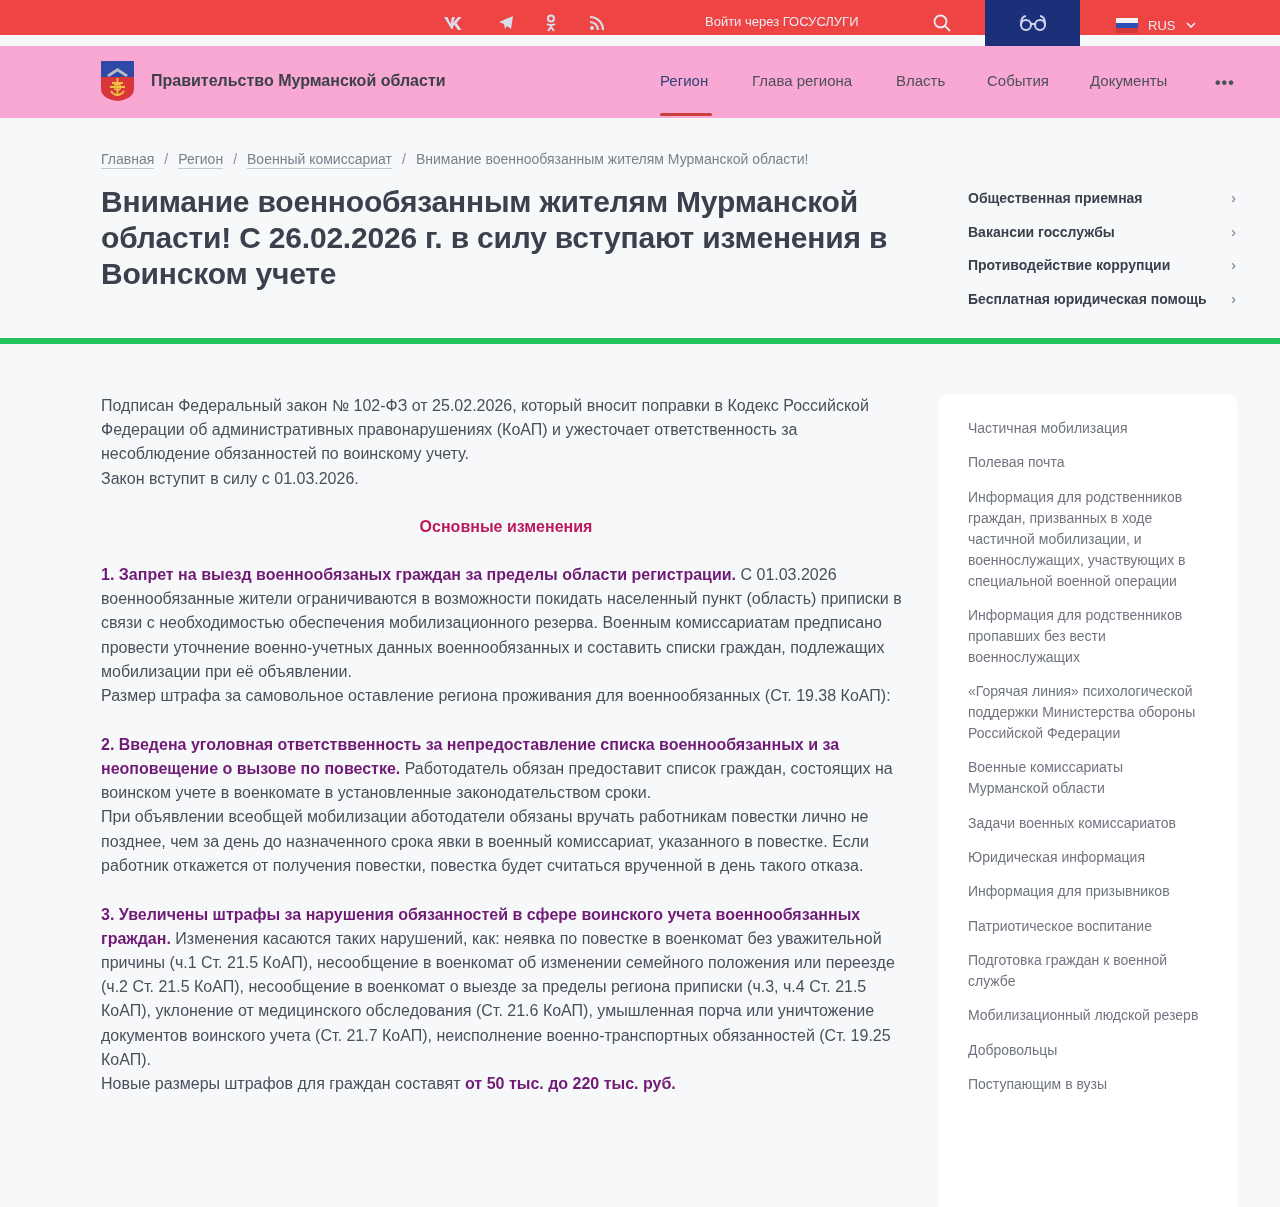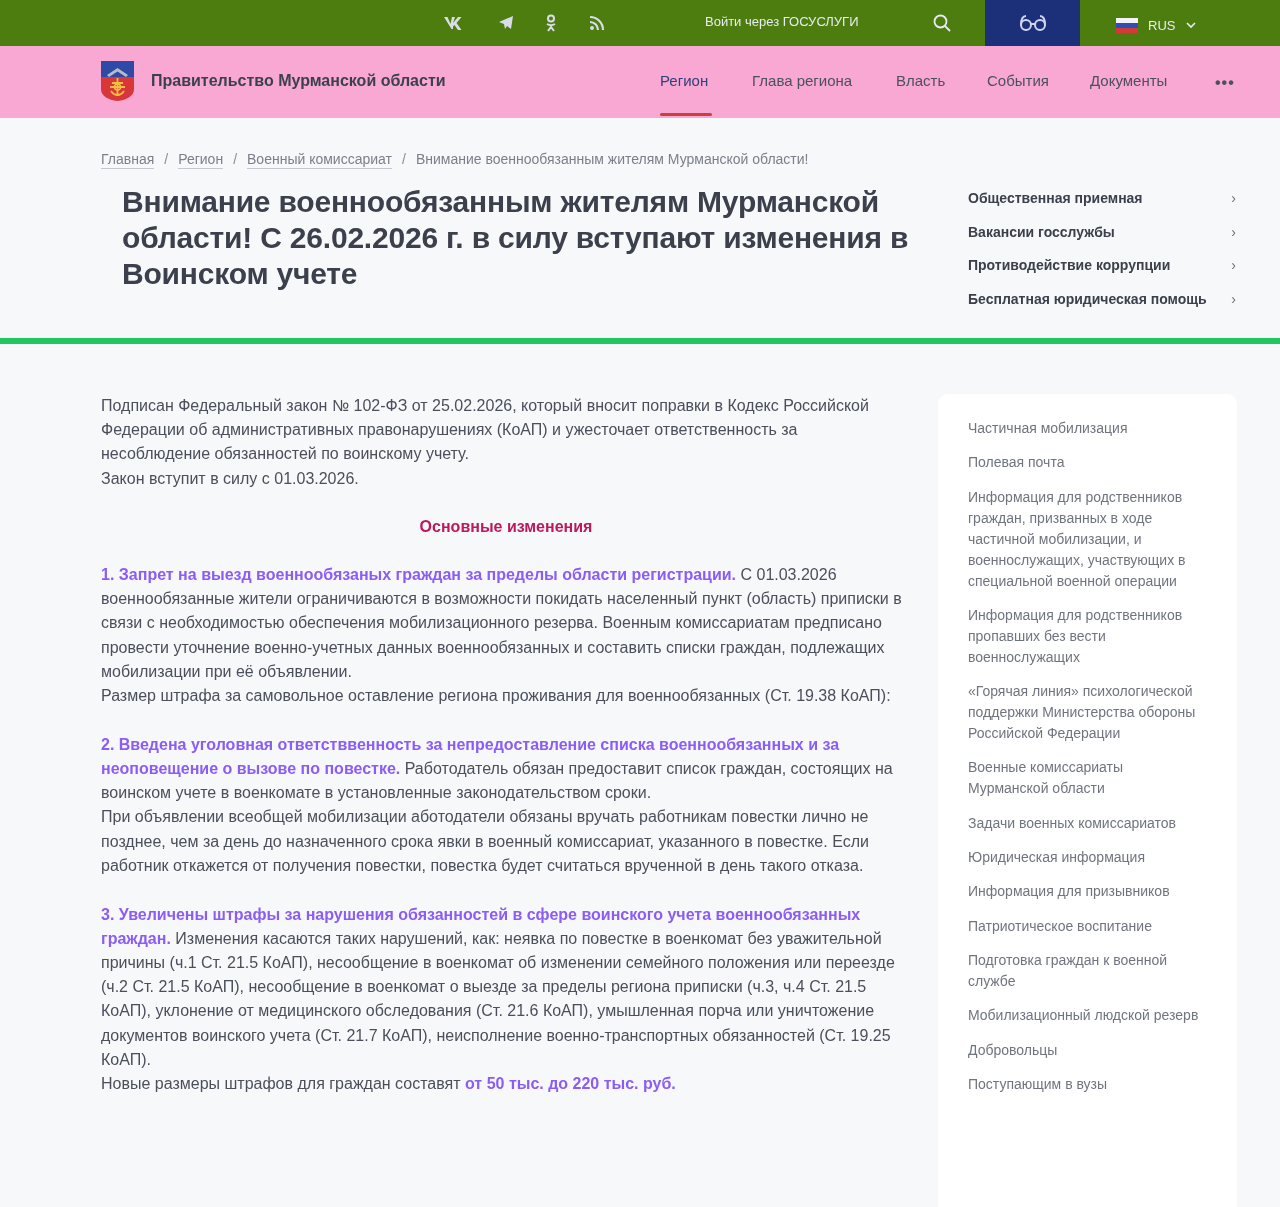--- a/index.html
+++ b/index.html
@@ -1,20 +1,20 @@
 <!DOCTYPE html>
 <html><head>
 <meta charset="utf-8">
 <style>
   * { box-sizing: border-box; margin: 0; padding: 0; }
   html, body { width: 1280px; background: #f7f8fa; font-family: "Liberation Sans", sans-serif; color: #3a3f4b; }
   body { height: 1207px; overflow: hidden; position: relative; }
 
   
-  .topbar { position: absolute; left: 0; top: 0; width: 1280px; height: 46px; background: #4d7c0f; color: #fff; }
+  .topbar { position: absolute; left: 0; top: 0; width: 1280px; height: 35px; background: #ef4444; color: #fff; }
   .topbar .soc { position: absolute; top: 11px; width: 24px; height: 24px; display: flex; align-items: center; justify-content: center; color: #d9dcea; }
   .topbar .login { position: absolute; left: 705px; top: 0; height: 46px; line-height: 44px; font-size: 13px; color: #e9ebf3; }
   .topbar .search { position: absolute; left: 930px; top: 11px; width: 24px; height: 24px; display:flex; align-items:center; justify-content:center; }
   .topbar .vision { position: absolute; left: 985px; top: 0; width: 95px; height: 46px; background: #1c307a; display:flex; align-items:center; justify-content:center; }
   .topbar .lang { position: absolute; left: 1116px; top: 2px; height: 46px; display:flex; align-items:center; gap: 10px; font-size: 13px; color: #e9ebf3; }
   .flag { width: 22px; height: 15px; display:flex; flex-direction:column; }
   .flag span { flex: 1; }
 
   
   .header { position: absolute; left: 0; top: 46px; width: 1280px; height: 72px; background: #f9a8d4; }
@@ -23,29 +23,29 @@
   .nav-item { position: absolute; top: 26px; font-size: 15px; color: #4b505c; white-space: nowrap; }
   .nav-item.active { color: #2f4178; }
   .nav-underline { position: absolute; left: 660px; top: 67px; width: 52px; height: 3px; background: #c9403f; border-radius: 2px; }
   .more { position: absolute; left: 1215px; top: 28px; font-size: 16px; color: #4b505c; letter-spacing: 1px; font-weight: bold; }
 
   
   .title-area { position: absolute; left: 0; top: 118px; width: 1280px; height: 226px; background: #f7f8fa; border-bottom: 6px solid #22c55e; }
   .breadcrumb { position: absolute; left: 101px; top: 33px; font-size: 14px; color: #7a7f8a; display: flex; gap: 10px; white-space: nowrap; }
   .breadcrumb a { color: #7a7f8a; text-decoration: none; border-bottom: 1px solid #c4c8d0; padding-bottom: 1px; }
   .breadcrumb .sep { color: #8a8e98; }
-  .page-title { position: absolute; left: 101px; top: 66px; width: 810px; font-size: 30px; line-height: 36px; font-weight: bold; color: #3b404c; letter-spacing: -0.2px; margin-left: 21px; }
+  .page-title { position: absolute; left: 101px; top: 66px; width: 810px; font-size: 30px; line-height: 36px; font-weight: bold; color: #3b404c; letter-spacing: -0.2px; }
   .quick-links { position: absolute; left: 968px; top: 72px; width: 270px; }
   .quick-link { position: relative; height: 33.5px; font-size: 14px; font-weight: bold; color: #3b404c; }
   .quick-link .chev { position: absolute; right: 2px; top: 0; color: #6b707b; font-weight: normal; font-size: 14px; }
 
   
   .article { position: absolute; left: 101px; top: 394px; width: 810px; font-size: 16px; line-height: 24.2px; color: #4a4f5b; }
   .article p { margin: 0; }
-  .article b { color: #8b5cf6; }
+  .article b { color: #701a75; }
   .article .center { text-align: center; font-weight: bold; color: #be185d; margin: 24px 0; }
   .article .block { margin-bottom: 24.6px; }
 
   
   .side-menu { position: absolute; left: 938px; top: 394px; width: 299px; height: 840px; background: #fff; border-radius: 10px; padding: 24px 30px 0 30px; }
   .side-item { font-size: 14px; line-height: 21px; color: #6f747f; margin-bottom: 13.3px; }
 </style>
 </head>
 <body>
 

